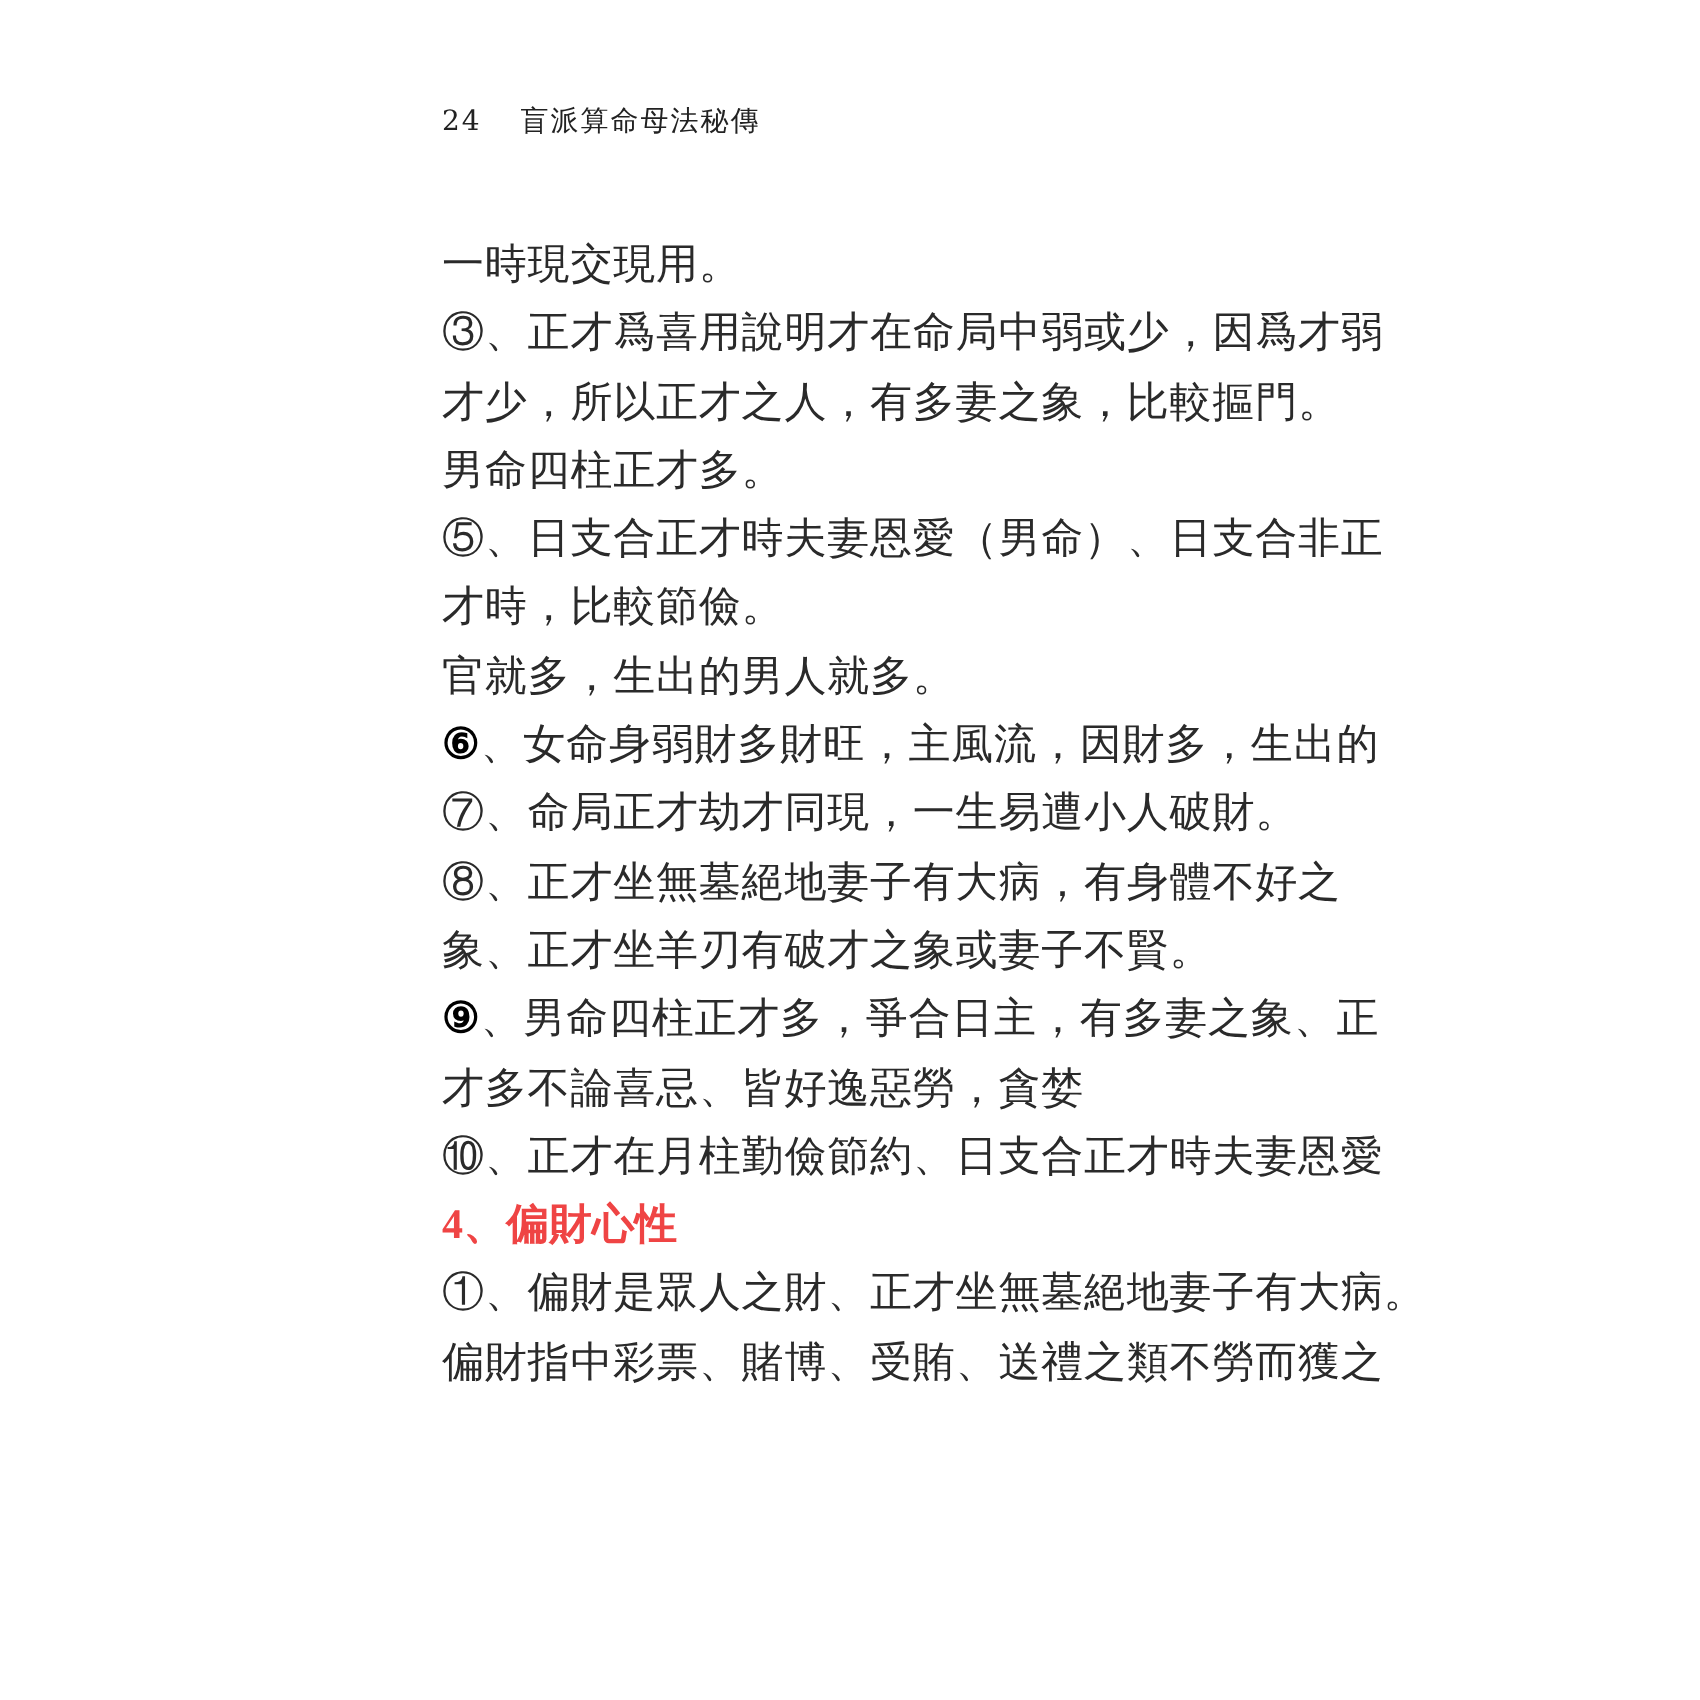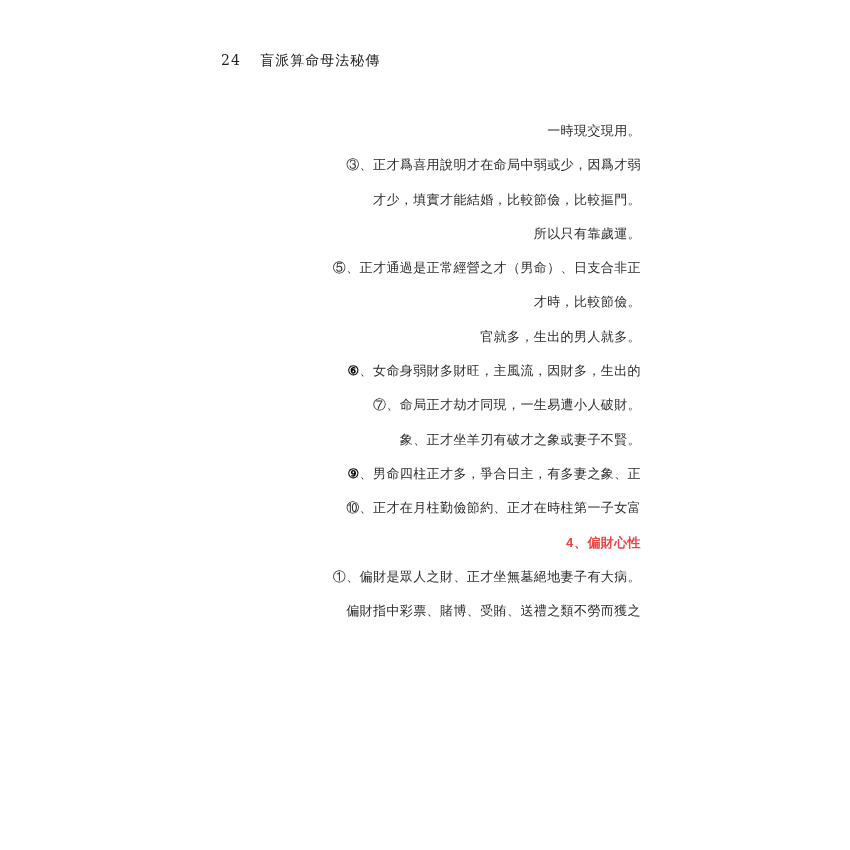--- a/index.html
+++ b/index.html
@@ -34,28 +34,27 @@
       display: inline-block;
       margin-right: 14px;
     }
     .body-text {
       position: absolute;
       left: 221px;
       top: 115px;
       width: 420px;
     }
     .line {
-      font-family: Liberation Mono, monospace;
-      font-size: 13px;
+      font-family: Liberation Serif, serif;
+      font-size: 21px;
       line-height: 34.3px;
       height: 34.3px;
       white-space: nowrap;
       color: #2a2a2a;
       letter-spacing: 0.4px;
-      text-align: right;
     }
     .line .marker {
       display: inline;
     }
     .line .marker.bold {
       font-weight: bold;
       color: #000;
     }
     .line.heading {
       font-weight: bold;
@@ -68,30 +67,32 @@
 <div class="page">
 
   <div class="running-header">
     <span class="page-num">24</span>
     <span>盲派算命母法秘傳</span>
   </div>
 
   <div class="body-text">
     <div class="line"><span>一時現交現用。</span></div>
     <div class="line"><span class="marker">③</span><span>、正才爲喜用說明才在命局中弱或少，因爲才弱</span></div>
-    <div class="line"><span>才少，填實才能結婚，比較節儉，比較摳門。</span></div>
-    <div class="line"><span>所以只有靠歲運。</span></div>
-    <div class="line"><span class="marker">⑤</span><span>、正才通過是正常經營之才（男命）、日支合非正</span></div>
+    <div class="line"><span>才少，所以正才之人，有多妻之象，比較摳門。</span></div>
+    <div class="line"><span>男命四柱正才多。</span></div>
+    <div class="line"><span class="marker">⑤</span><span>、日支合正才時夫妻恩愛（男命）、日支合非正</span></div>
     <div class="line"><span>才時，比較節儉。</span></div>
     <div class="line"><span>官就多，生出的男人就多。</span></div>
     <div class="line"><span class="marker bold">⑥</span><span>、女命身弱財多財旺，主風流，因財多，生出的</span></div>
     <div class="line"><span class="marker">⑦</span><span>、命局正才劫才同現，一生易遭小人破財。</span></div>
+    <div class="line"><span class="marker">⑧</span><span>、正才坐無墓絕地妻子有大病，有身體不好之</span></div>
     <div class="line"><span>象、正才坐羊刃有破才之象或妻子不賢。</span></div>
     <div class="line"><span class="marker bold">⑨</span><span>、男命四柱正才多，爭合日主，有多妻之象、正</span></div>
-    <div class="line"><span class="marker">⑩</span><span>、正才在月柱勤儉節約、正才在時柱第一子女富</span></div>
+    <div class="line"><span>才多不論喜忌、皆好逸惡勞，貪婪</span></div>
+    <div class="line"><span class="marker">⑩</span><span>、正才在月柱勤儉節約、日支合正才時夫妻恩愛</span></div>
 
     <div class="line heading">4、偏財心性</div>
 
     <div class="line"><span class="marker">①</span><span>、偏財是眾人之財、正才坐無墓絕地妻子有大病。</span></div>
     <div class="line"><span>偏財指中彩票、賭博、受賄、送禮之類不勞而獲之</span></div>
   </div>
 
 </div>
 
 </body></html>

